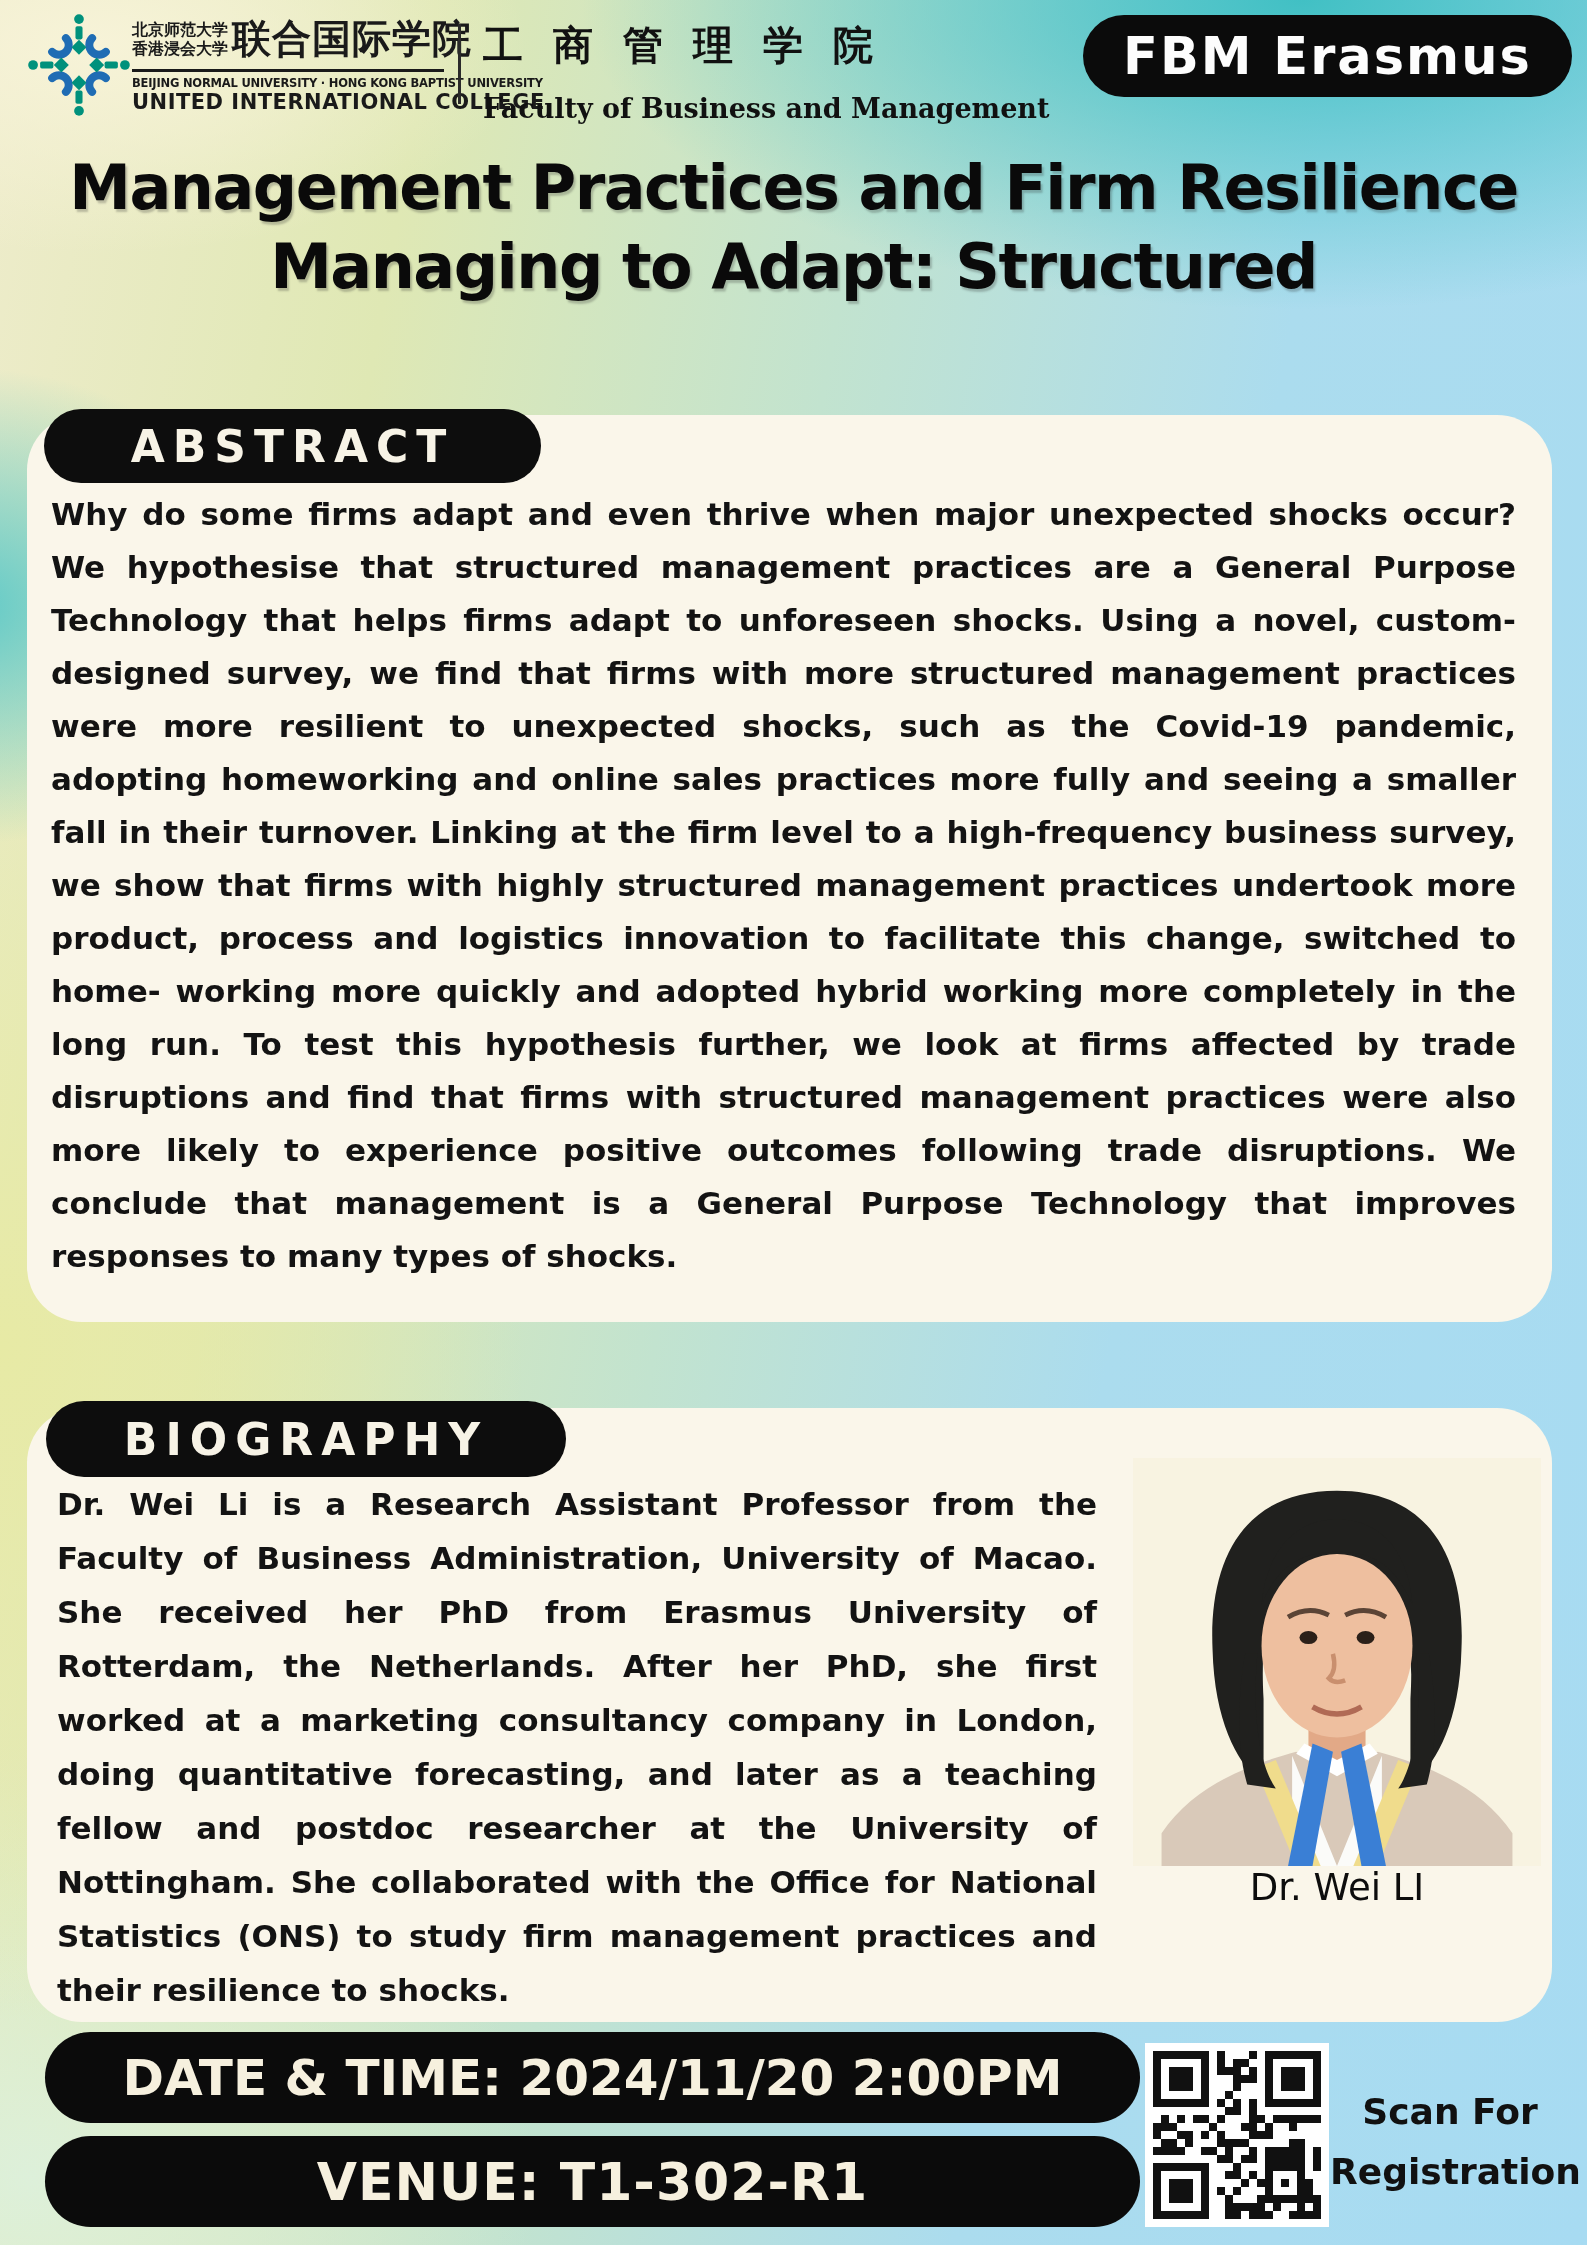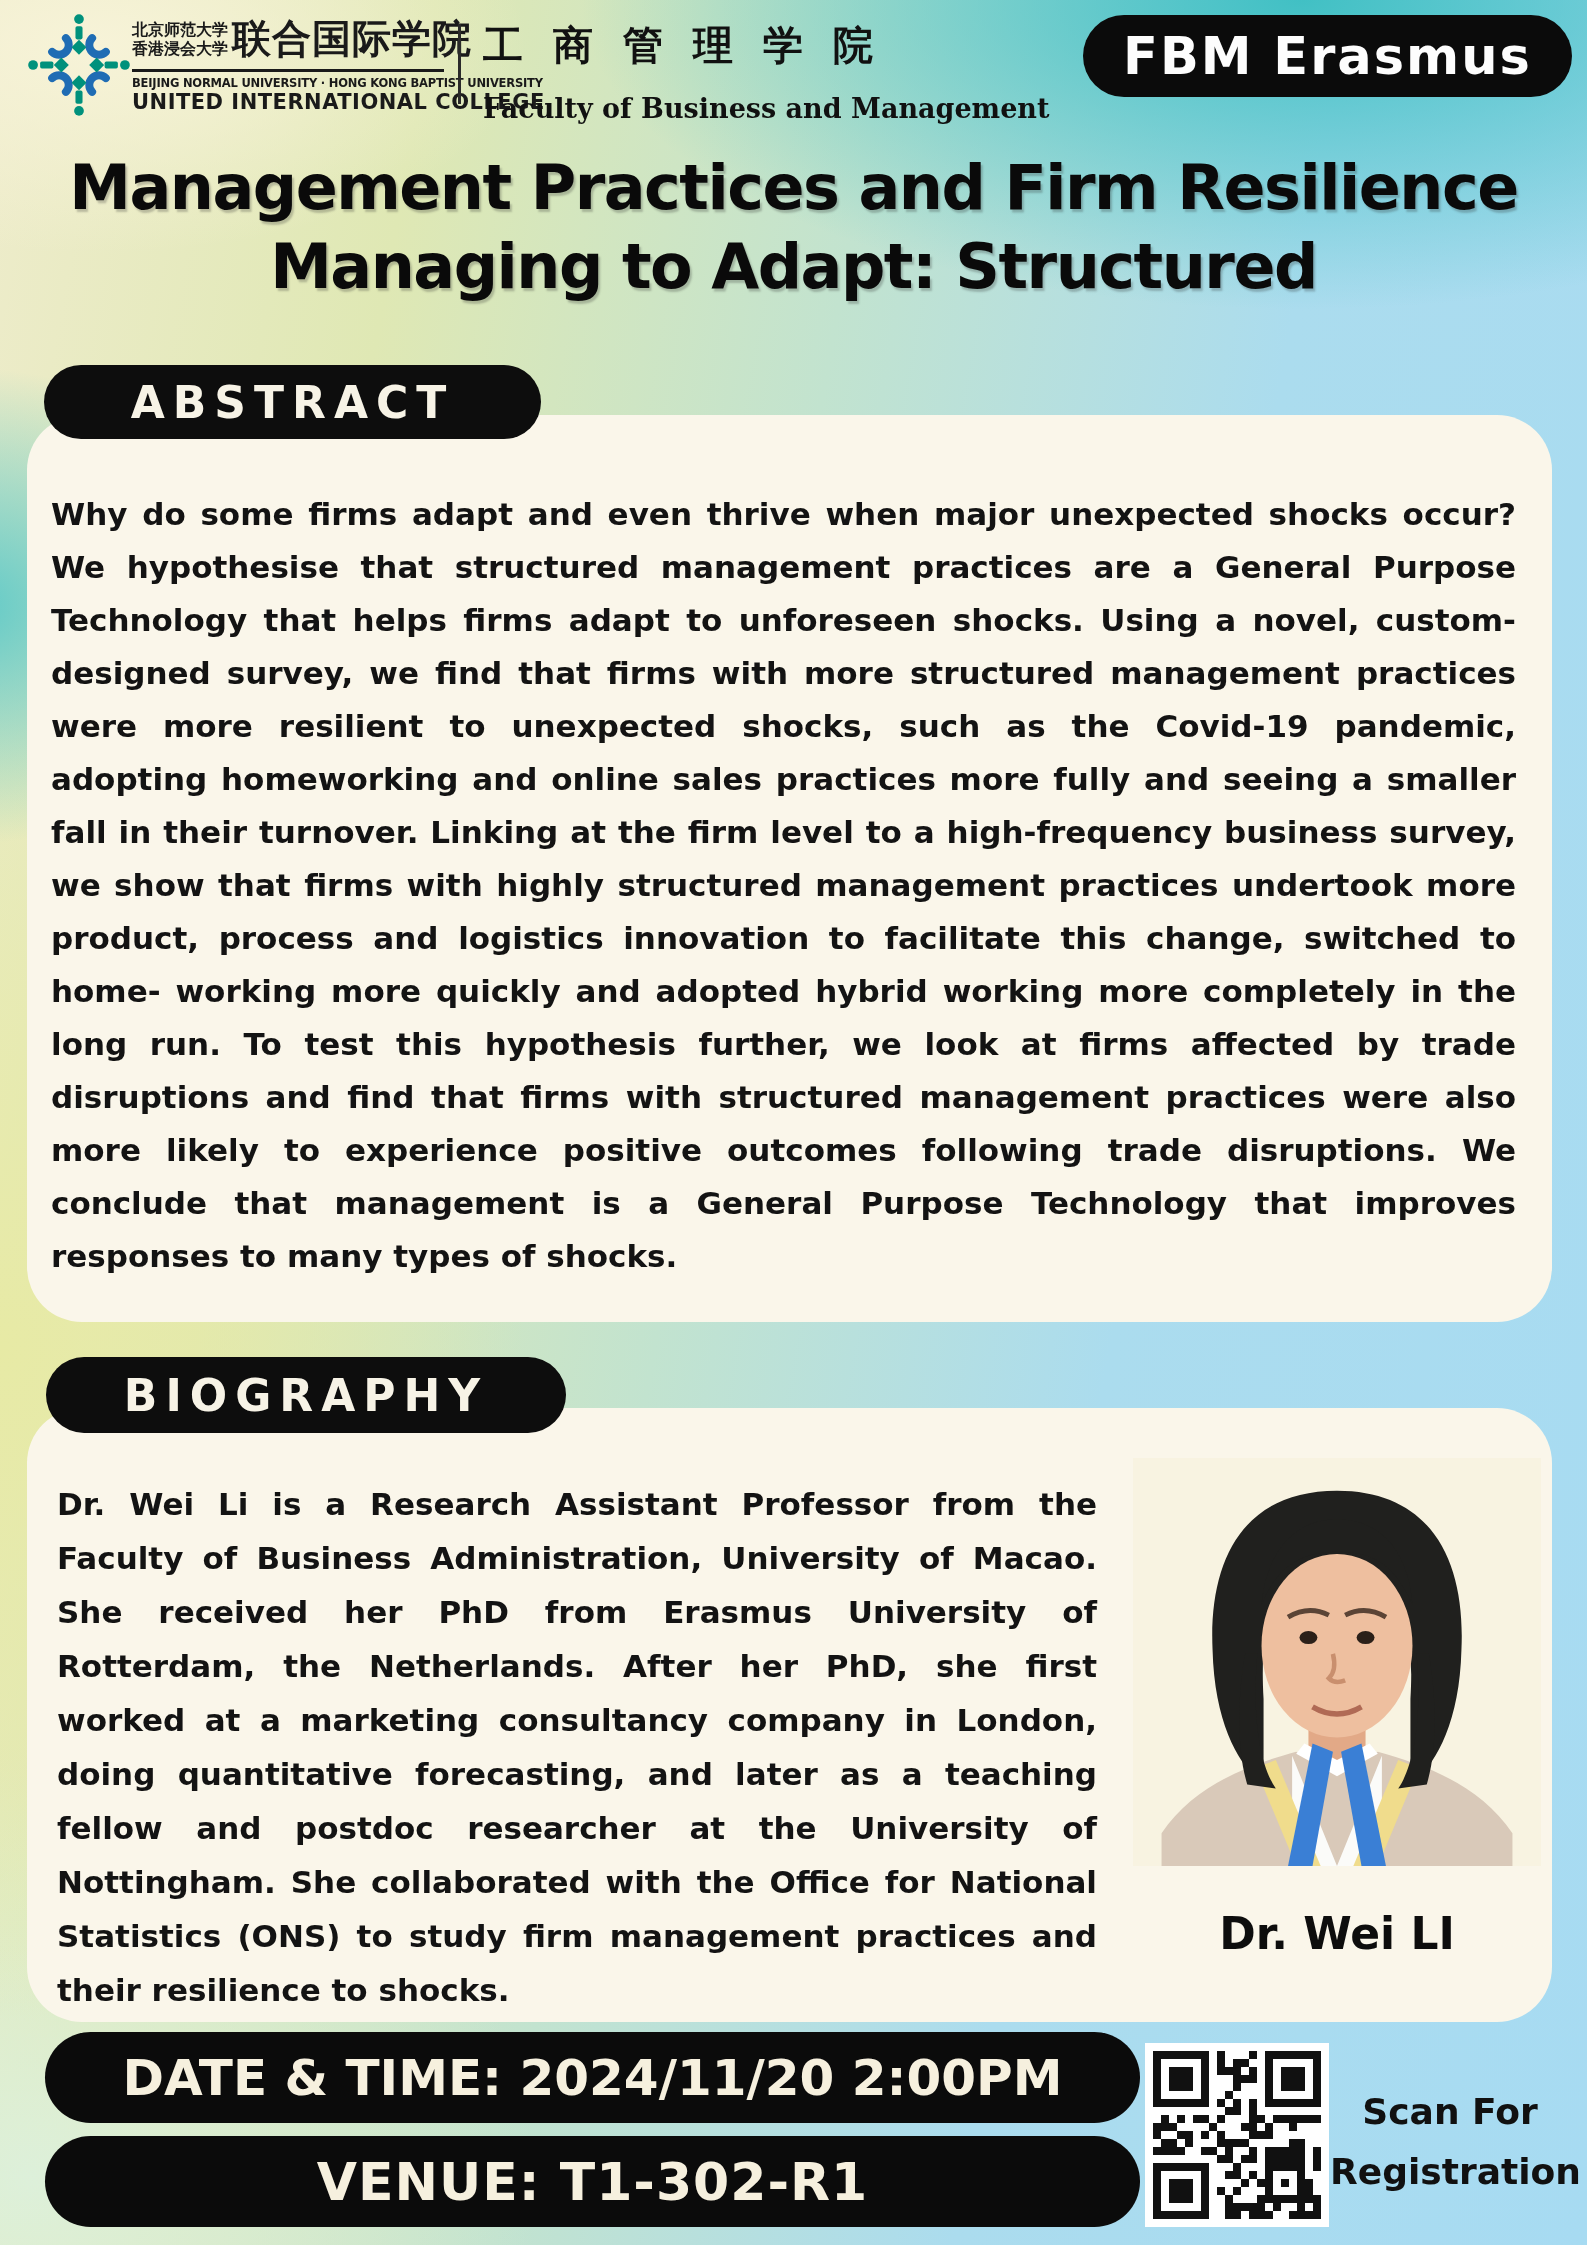--- a/index.html
+++ b/index.html
@@ -39,41 +39,41 @@
     color:#fdfdfd;font-size:51px;font-weight:bold;letter-spacing:2px;
   }
   
   .title{position:absolute;top:148px;left:0;width:1587px;text-align:center;color:#0a0a0a;}
   .title div{font-size:62px;font-weight:bold;letter-spacing:-1.5px;line-height:79px;
     text-shadow:2px 3px 2px rgba(40,40,40,0.25);}
   
   .section-pill{
     position:absolute;background:#0d0d0d;border-radius:40px;z-index:3;
     display:flex;align-items:center;justify-content:center;
-    color:#f7f3e6;font-weight:bold;letter-spacing:8px;font-size:44px;
+    color:#f7f3e6;font-weight:bold;letter-spacing:8px;font-size:44px;margin-top:44px;
   }
   .abstract-pill{left:44px;top:365px;width:497px;height:74px;}
   .bio-pill{left:46px;top:1357px;width:520px;height:76px;}
   
   .card{position:absolute;background:#faf6ea;border-radius:55px;z-index:2;}
   .abstract-card{left:27px;top:415px;width:1525px;height:907px;}
   .bio-card{left:27px;top:1408px;width:1525px;height:614px;}
   .abstract-body{
     position:absolute;left:24px;top:42px;width:1465px;
     font-size:31px;font-weight:bold;line-height:53px;color:#131313;
     text-align:justify;text-justify:inter-word;
   }
   .bio-body{
     position:absolute;left:30px;top:38px;width:1040px;
     font-size:31px;font-weight:bold;line-height:54px;color:#131313;
     text-align:justify;text-justify:inter-word;
   }
   .speaker{position:absolute;left:1090px;top:50px;width:440px;text-align:center;}
   .speaker-photo{width:414px;height:408px;display:block;margin:0 auto;}
-  .speaker-name{margin-top:42px;font-size:44px;font-weight:bold;color:#0d0d0d;}
+  .speaker-name{font-size:37px;font-weight:normal;color:#0d0d0d;}
   
   .footer-pill{
     position:absolute;background:#0b0b0b;border-radius:46px;
     display:flex;align-items:center;justify-content:center;
     color:#f6f0de;font-weight:bold;
   }
   .date-pill{left:45px;top:2032px;width:1095px;height:91px;font-size:50px;letter-spacing:0;}
   .venue-pill{left:45px;top:2136px;width:1095px;height:91px;font-size:52px;letter-spacing:1px;}
   .qr-box{position:absolute;left:1145px;top:2043px;width:184px;height:184px;background:#ffffff;
     display:flex;align-items:center;justify-content:center;}

